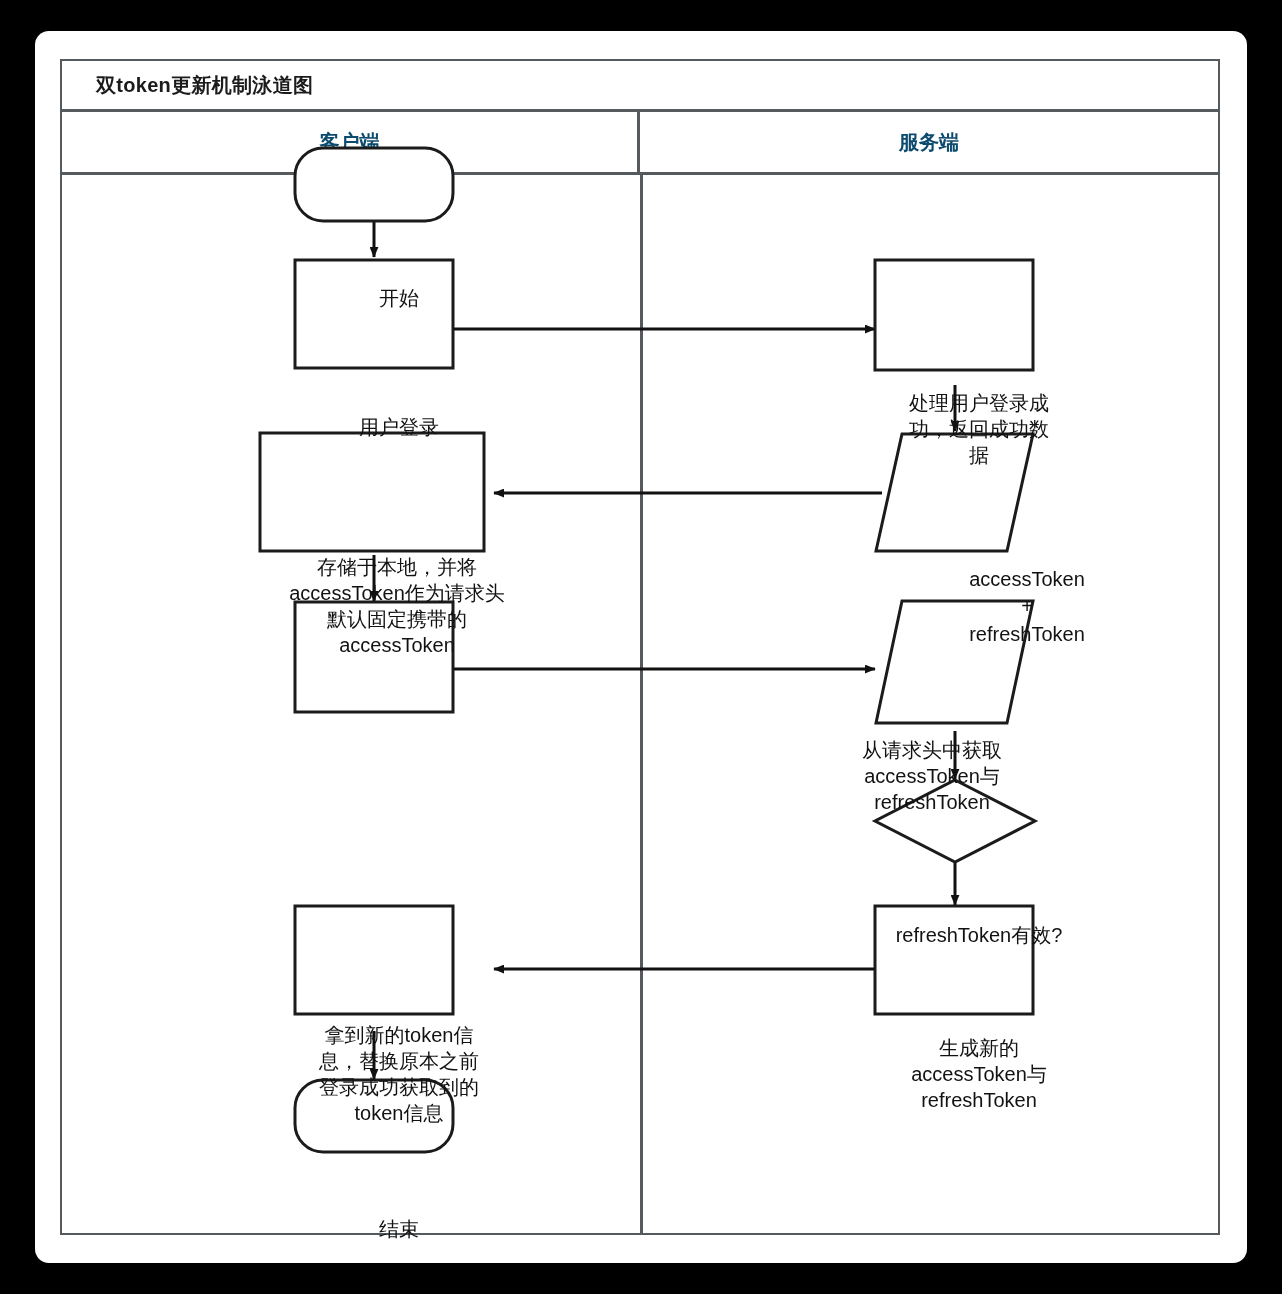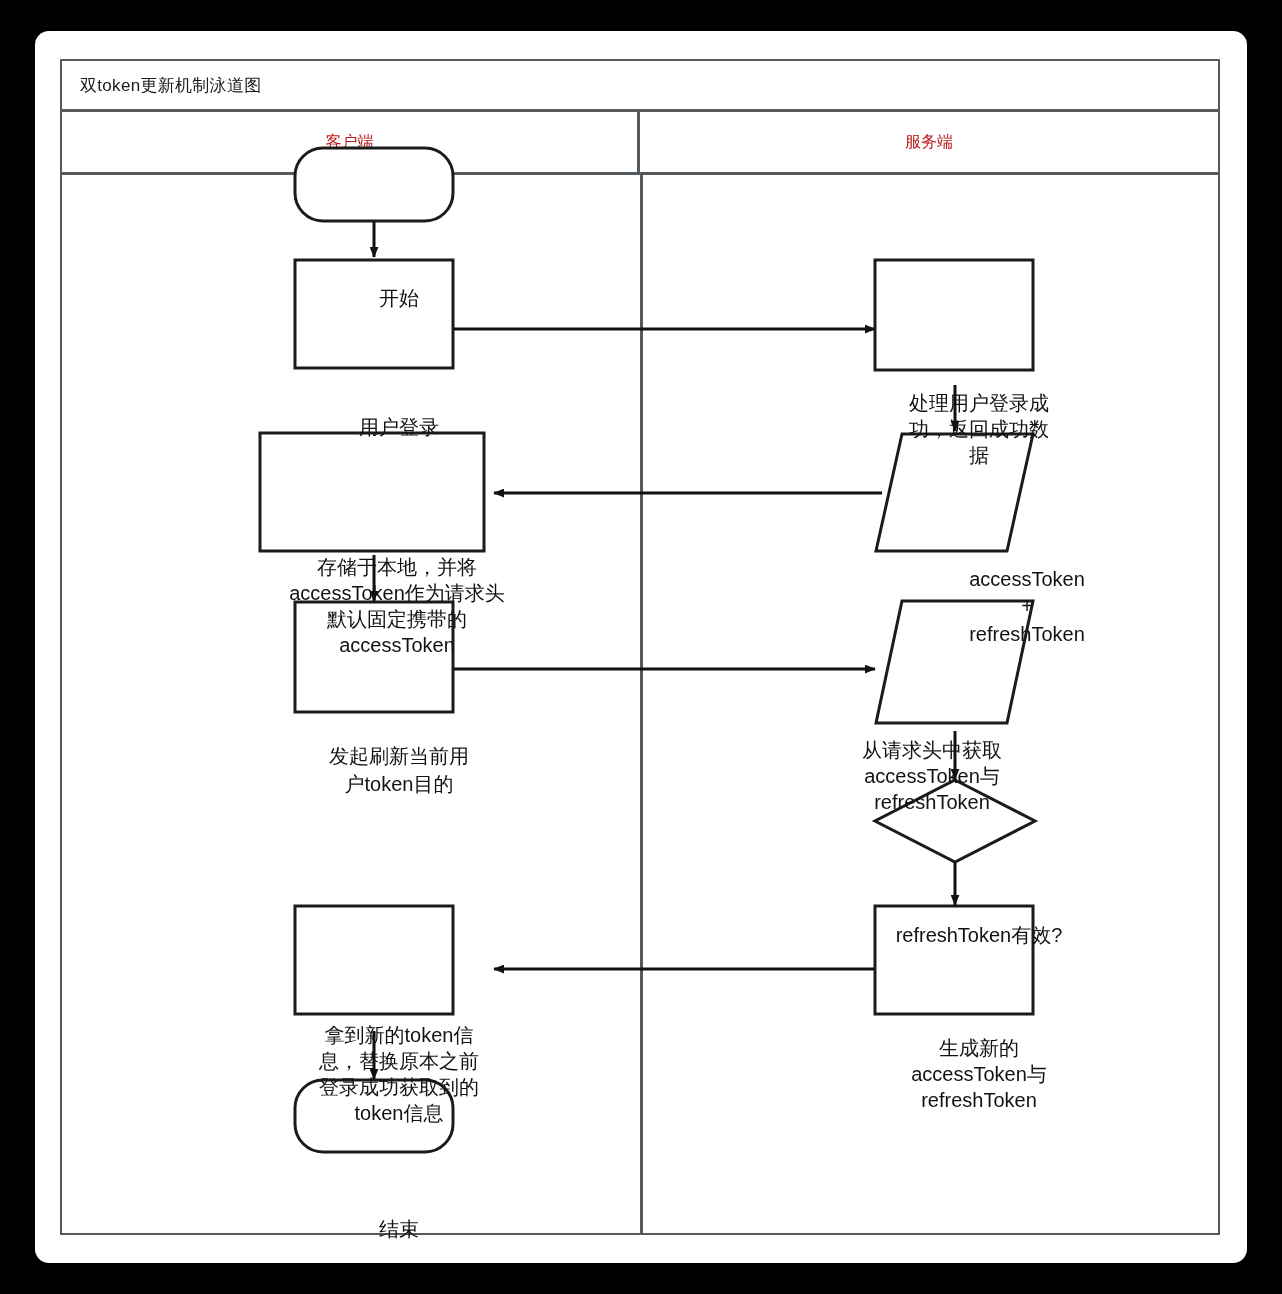--- a/index.html
+++ b/index.html
@@ -21,34 +21,34 @@
     background:#fff;
   }
   
   #title-row{
     position:absolute;left:0;top:0;right:0;height:51px;
     border-bottom:3px solid #555a5e;
     box-sizing:border-box;
     display:flex;align-items:center;
   }
   #title-text{
-    margin-left:18px;
-    font-size:17px;font-weight:normal;color:#1b1b1b;
+    margin-left:34px;
+    font-size:20px;font-weight:bold;color:#1b1b1b;
     letter-spacing:.3px;
   }
   
   #lane-head{
     position:absolute;left:0;top:51px;right:0;height:63px;
     border-bottom:3px solid #555a5e;
     box-sizing:border-box;
     display:flex;
   }
   .lane-head-cell{
     display:flex;align-items:center;justify-content:center;
-    font-size:16px;color:#b91c1c;font-weight:normal;
+    font-size:20px;color:#0c4a6e;font-weight:bold;
     box-sizing:border-box;
   }
   #lane-head-client{width:578px;border-right:3px solid #555a5e;}
   #lane-head-server{flex:1;}
   
   #lane-body{
     position:absolute;left:0;top:114px;right:0;bottom:0;
   }
   #lane-divider{
     position:absolute;left:578px;top:0;bottom:0;width:3px;
@@ -150,21 +150,20 @@
     <div class="node-label" style="left:258px;top:313px;width:158px;height:108px;">用户登录</div>
 
     <div class="node-label tight" style="left:838px;top:313px;width:158px;height:110px;">处理用户登录成功，返回成功数据</div>
 
     <div class="node-label" style="left:886px;top:487px;width:158px;height:118px;">accessToken
 +
 refreshToken</div>
 
     <div class="node-label tight" style="left:223px;top:486px;width:224px;height:118px;">存储于本地，并将accessToken作为请求头默认固定携带的accessToken</div>
 
-    <div class="node-label" style="left:258px;top:655px;width:158px;height:110px;">发起刷新当前用户token目的</div>
 
     <div class="node-label tight" style="left:789px;top:654px;width:162px;height:122px;">从请求头中获取accessToken与refreshToken</div>
 
     <div class="node-label tight" style="left:833px;top:833px;width:168px;height:82px;">refreshToken有效?</div>
 
     <div class="node-label tight" style="left:838px;top:959px;width:158px;height:108px;">生成新的accessToken与refreshToken</div>
 
     <div class="node-label tight" style="left:256px;top:959px;width:162px;height:108px;">拿到新的token信息，替换原本之前登录成功获取到的token信息</div>
 
     <div class="node-label" style="left:258px;top:1133px;width:158px;height:72px;">结束</div>

